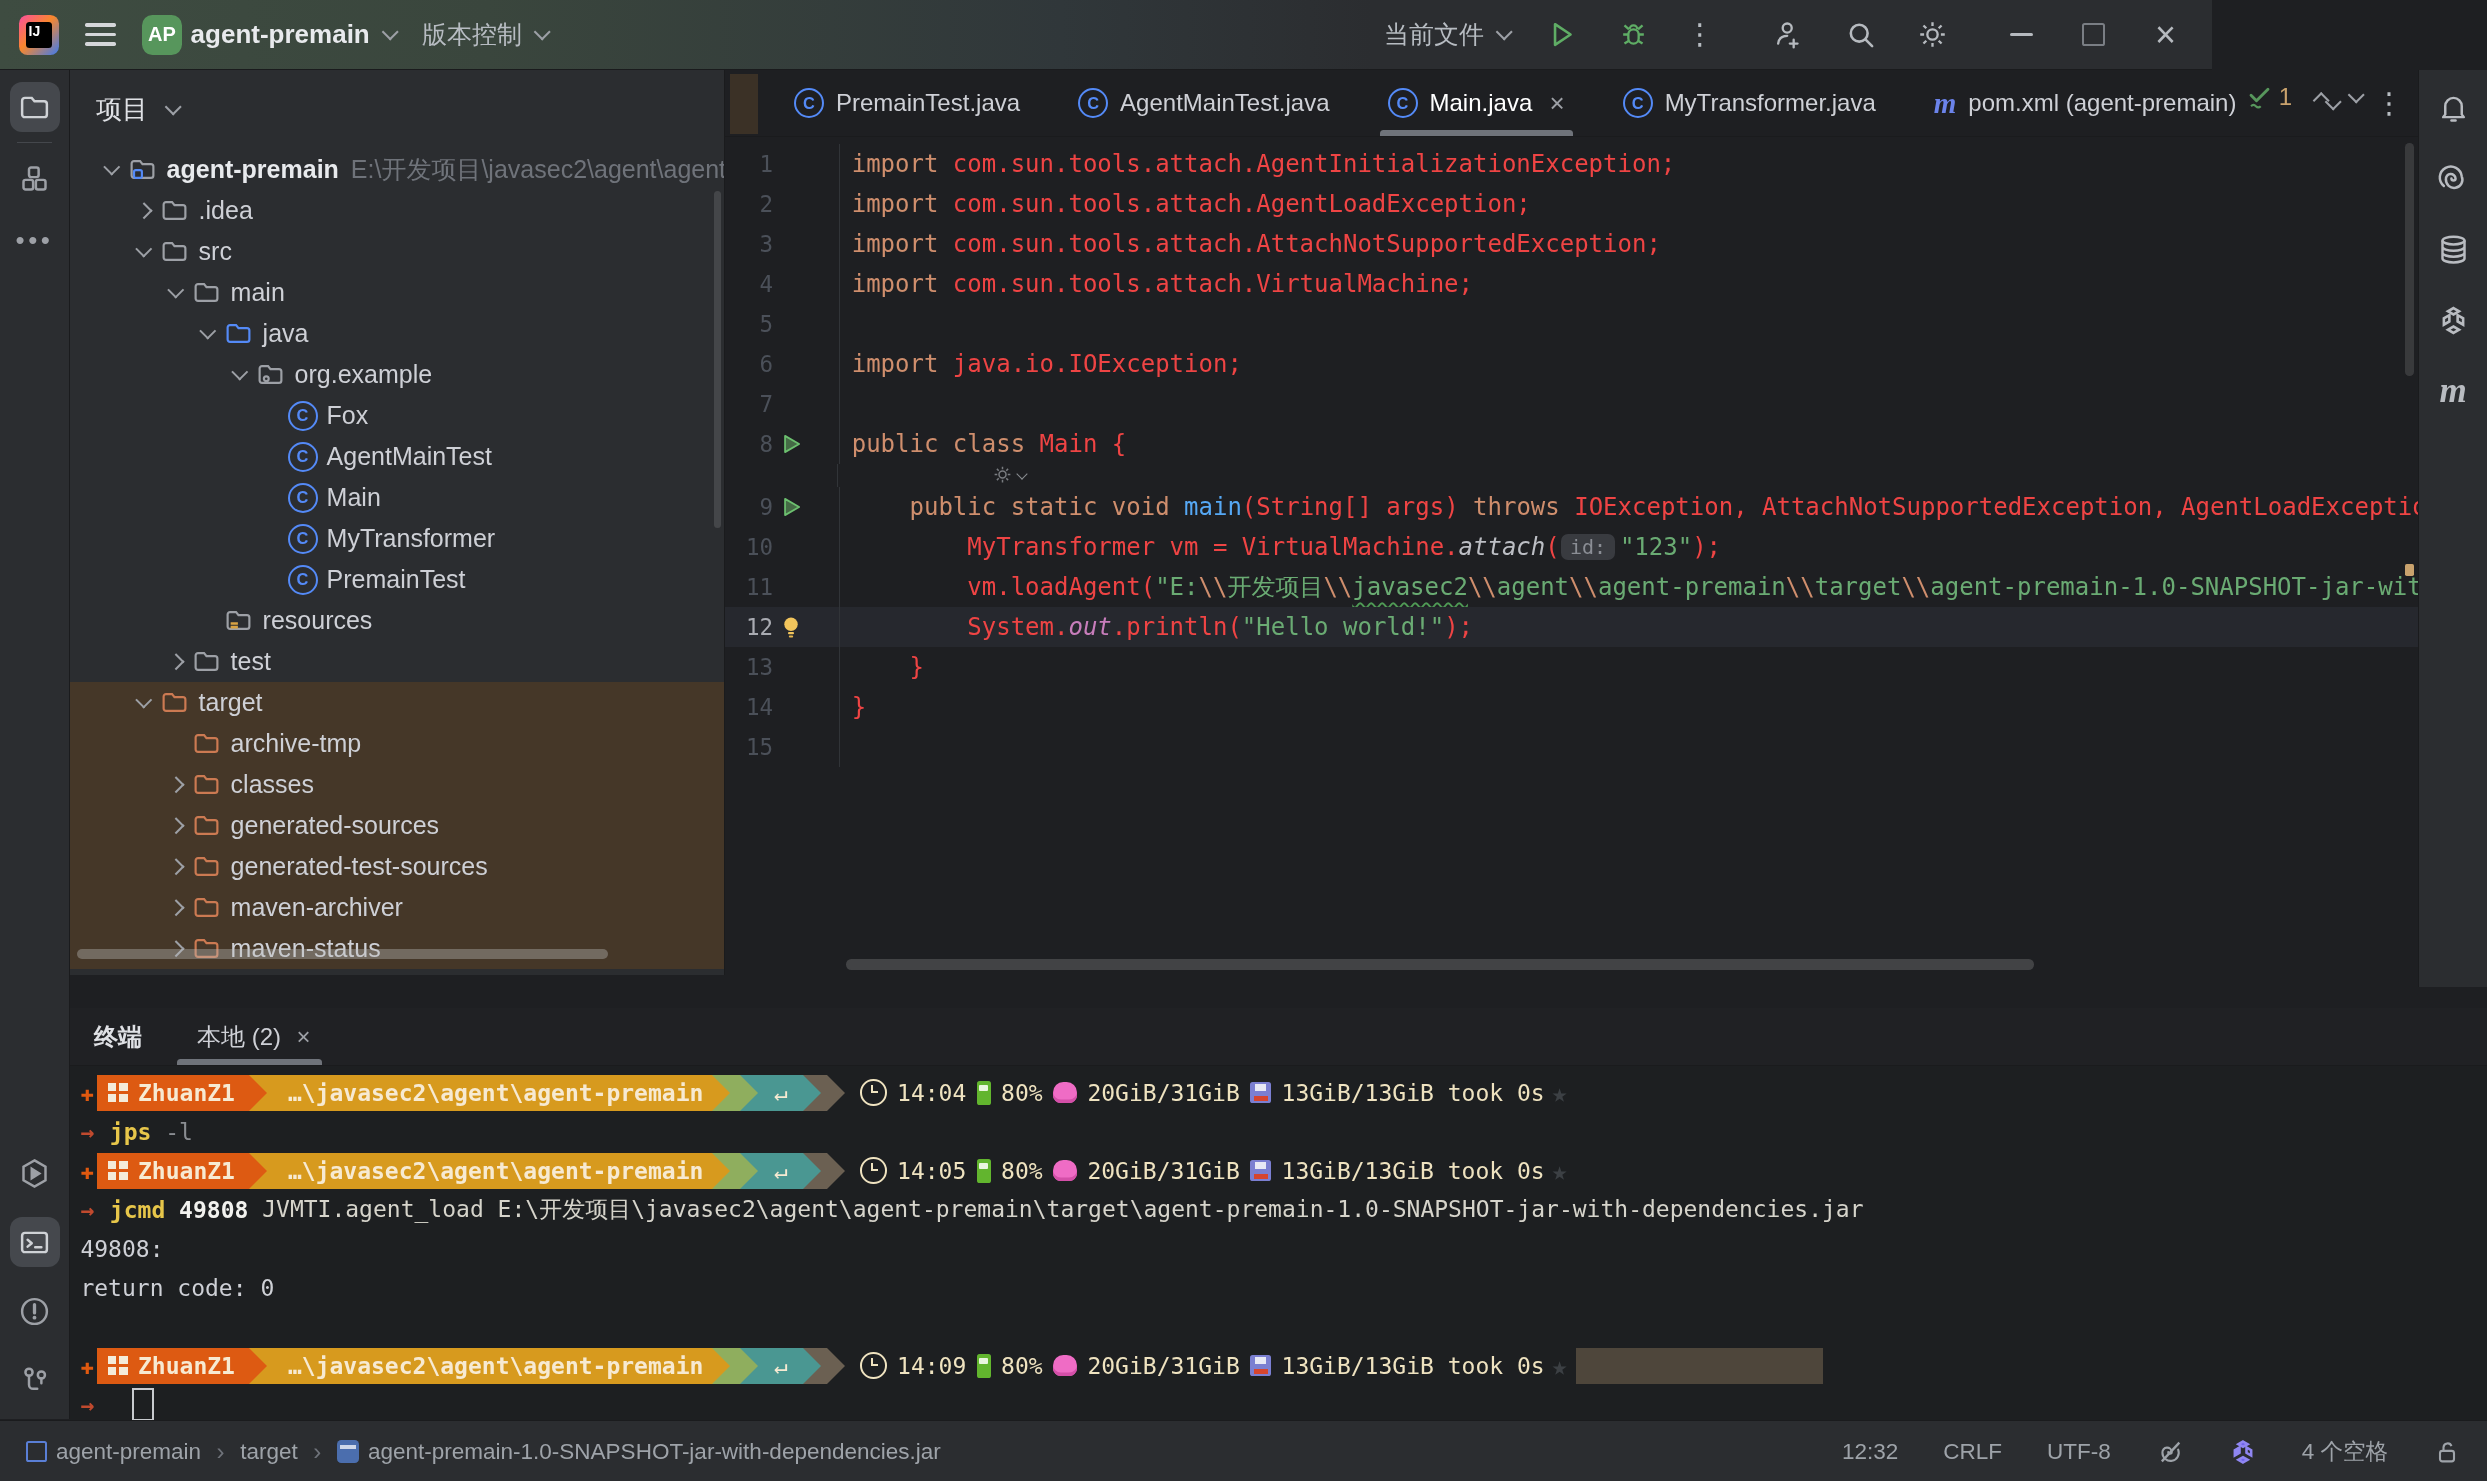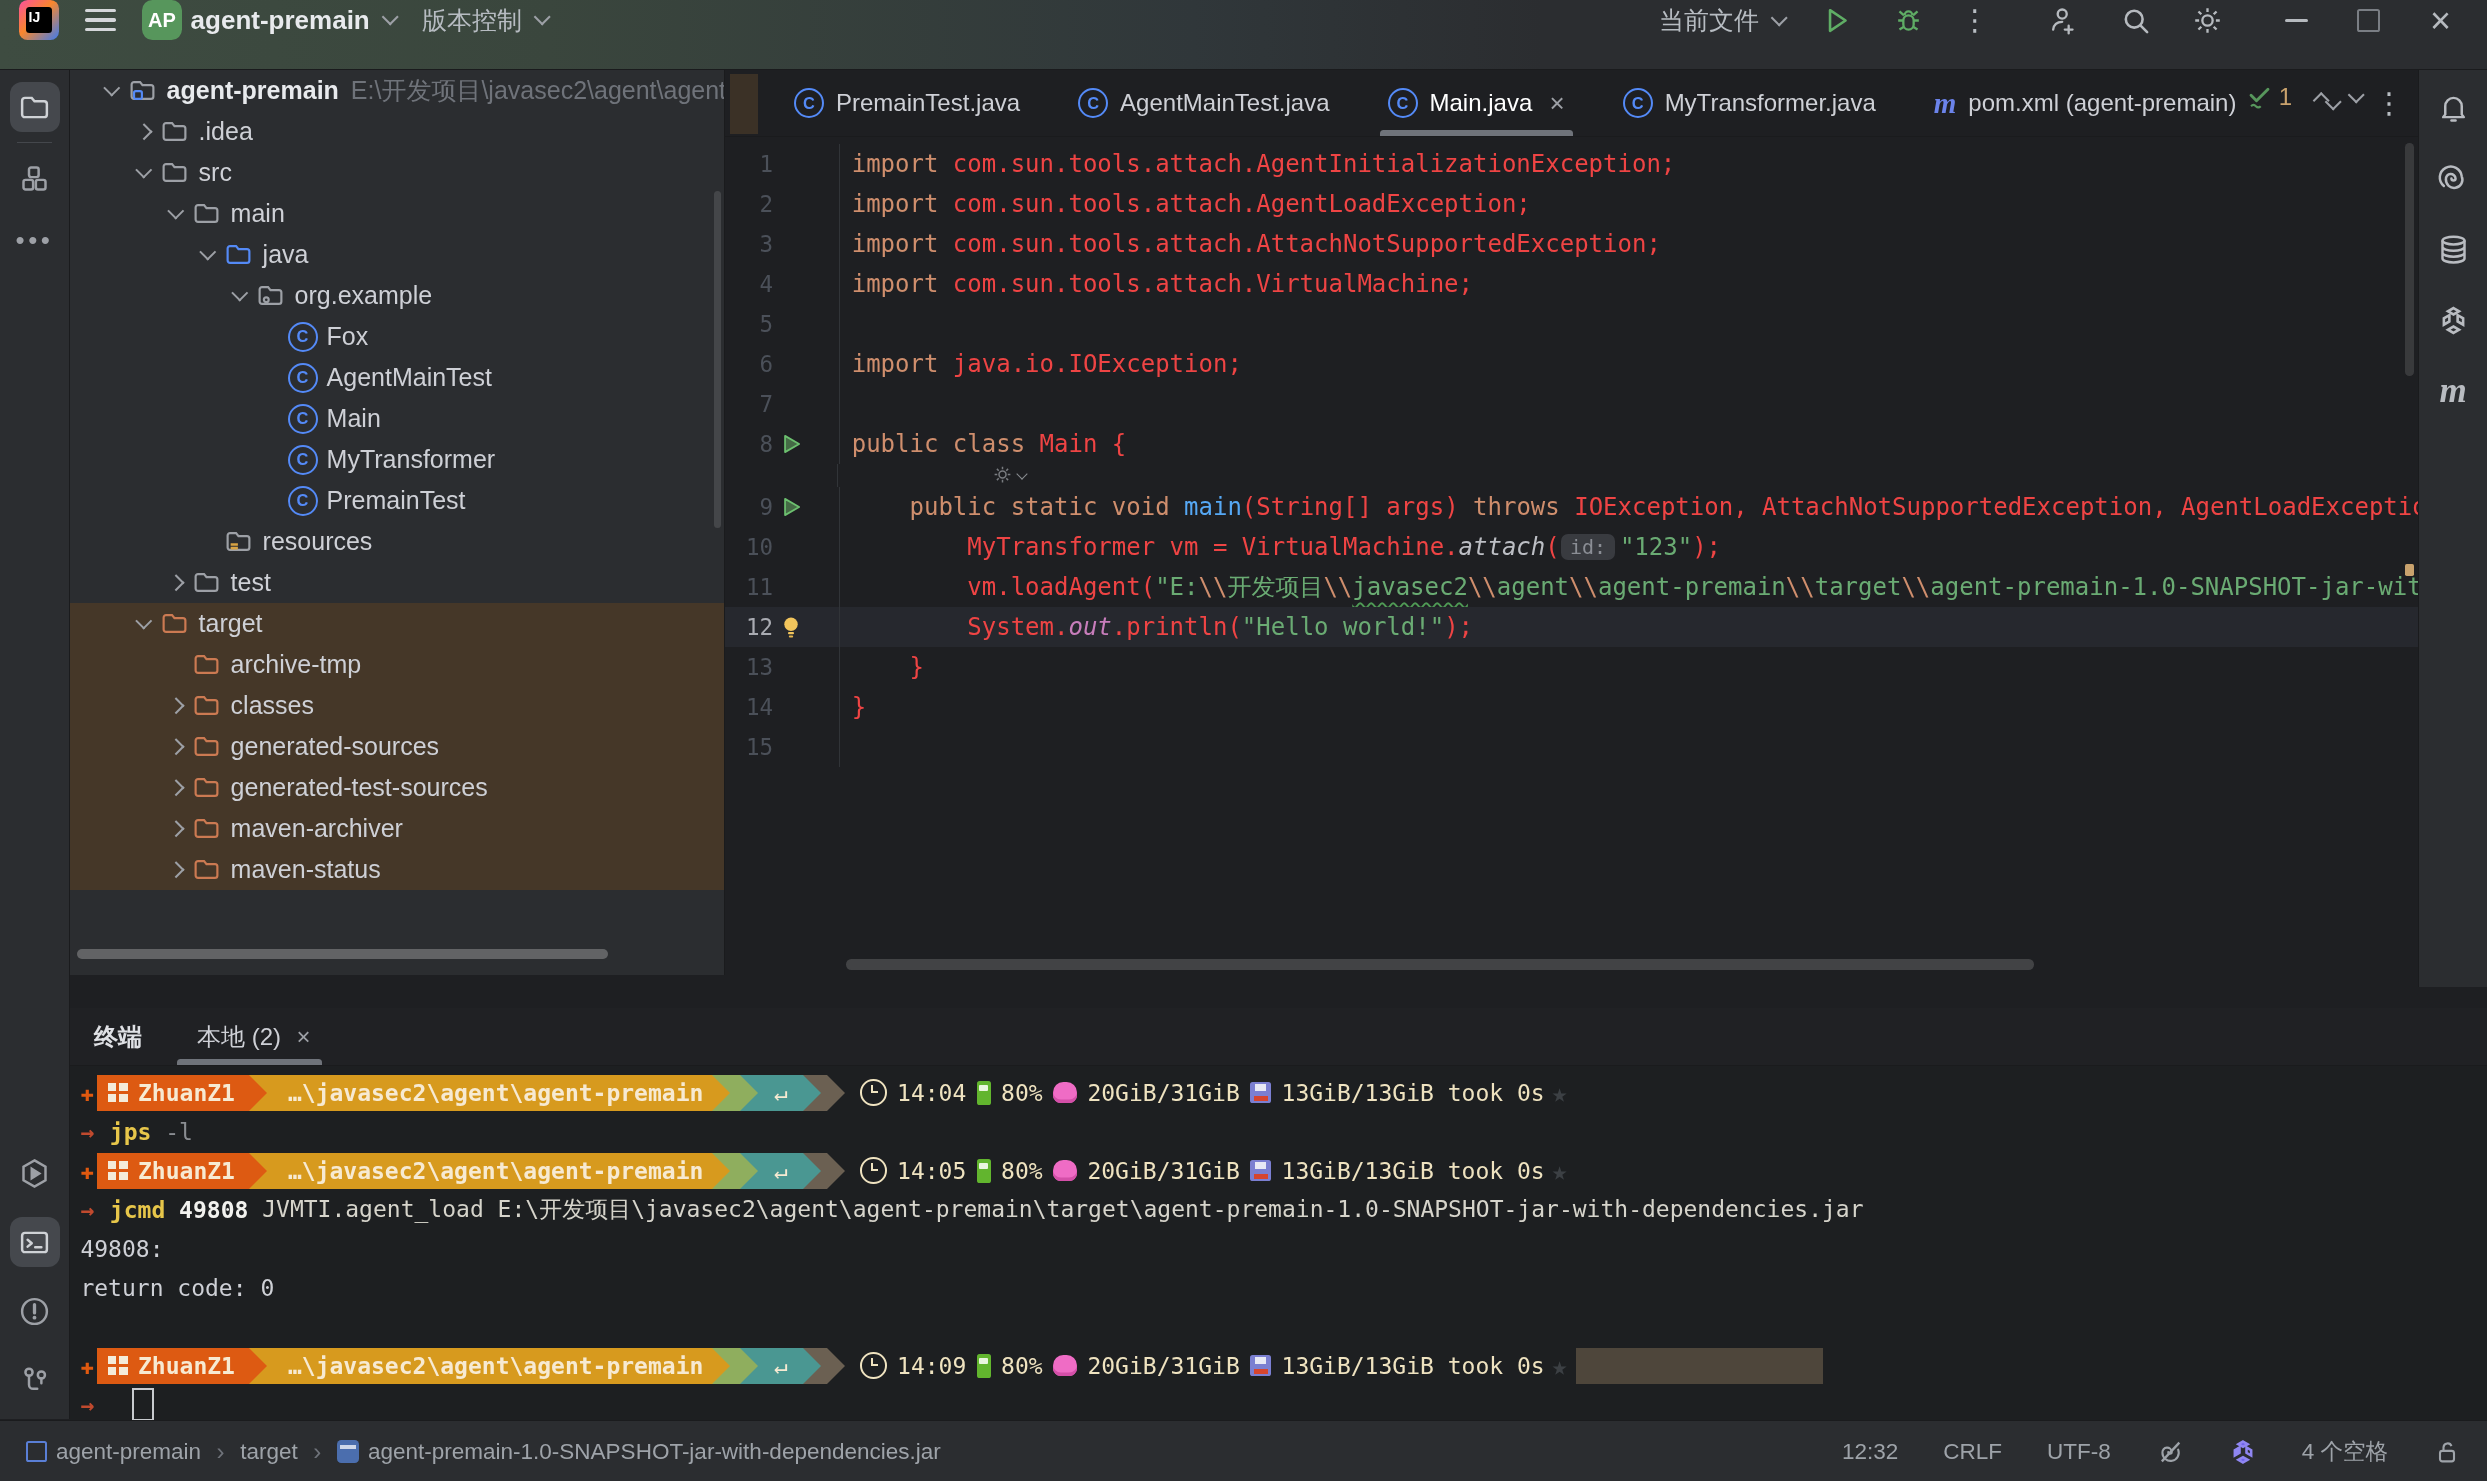--- a/index.html
+++ b/index.html
@@ -1,23 +1,23 @@
 <!DOCTYPE html>
 <html style="font-size:14px"><head>
 <meta charset="utf-8">
 <style>
   html,body{margin:0;padding:0;background:#101113;}
   #app{position:relative;width:2487px;height:1482px;background:#1e1f22;overflow:hidden;
        font-family:"Liberation Sans",sans-serif;color:#ced0d6;-webkit-font-smoothing:antialiased;}
   .mono{font-family:"DejaVu Sans Mono",monospace;}
 
   
-  #titlebar{position:absolute;top:0;left:0;width:2487px;height:69px;
+  #titlebar{position:absolute;top:0;left:0;width:2212px;height:69px;
     background:linear-gradient(90deg,#3e4c41 0%,#3a463d 22%,#30373a 48%,#2b2d30 62%,#2b2d30 100%);
-    display:flex;align-items:flex-start;justify-content:space-between;border-bottom:0.9px solid #1a1b1d;}
+    display:flex;align-items:center;justify-content:space-between;border-bottom:0.9px solid #1a1b1d;}
   .tb-left{display:flex;align-items:center;gap:26px;padding-left:19px;}
   .tb-right{display:flex;align-items:center;gap:31px;padding-right:26px;}
   .ij-logo{width:40px;height:40px;border-radius:8.6px;position:relative;
     background:linear-gradient(135deg,#fc4f9e 0%,#f8872d 45%,#3d7bf0 100%);}
   .ij-logo i{position:absolute;inset:7px;background:#000;border-radius:3.5px;color:#fff;font-style:normal;
     font-size:14px;font-weight:bold;display:flex;align-items:flex-start;justify-content:flex-start;padding:1.7px 0 0 2.6px;}
   .burger{width:31px;display:flex;flex-direction:column;gap:6px;cursor:pointer;}
   .burger b{height:3.5px;background:#d5d7da;border-radius:1.7px;}
   .avatar{width:40px;height:40px;border-radius:10.4px;background:#57965c;color:#fff;font-weight:bold;
     font-size:20px;display:flex;align-items:center;justify-content:center;}
@@ -266,20 +266,24 @@
     <div class="act-ic" style="margin:19px 0 14px;">
       <svg viewBox="0 0 24 24" fill="none" stroke="#9da0a6" stroke-width="1.8">
         <circle cx="8" cy="6" r="2.6"></circle>
           <circle cx="17" cy="8" r="2.6"></circle>
           <path d="M8 8.6V15a3 3 0 0 0 3 3h3M17 10.6V14" stroke-linecap="round"></path>
         </svg>
     </div>
   </div>
 
   <div id="proj-panel">
+    <div class="pp-header">
+      <span>项目</span>
+      <span class="chev" style="border-color:#9da0a6;"></span>
+    </div>
     <div class="tree" id="tree">
         <div class="trow" style="padding-left: 26px;">
           <span class="t-chev">
             <i class="down"></i>
           </span>
           <span class="t-ic">
             <svg viewBox="0 0 24 24" fill="none" stroke="#9da0a6" stroke-width="1.8">
               <path d="M3 7a2 2 0 0 1 2-2h5l2 2.5h7a2 2 0 0 1 2 2V17a2 2 0 0 1-2 2H5a2 2 0 0 1-2-2z"></path>
               <rect x="5" y="12.5" width="6.5" height="6.5" rx="1.4" stroke="#548af7" fill="#2b2d30"></rect>
             </svg>

